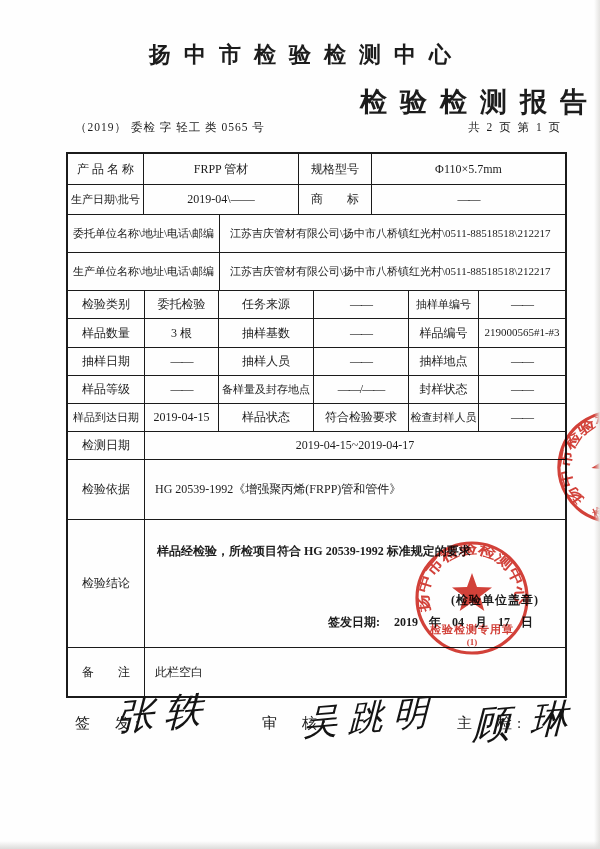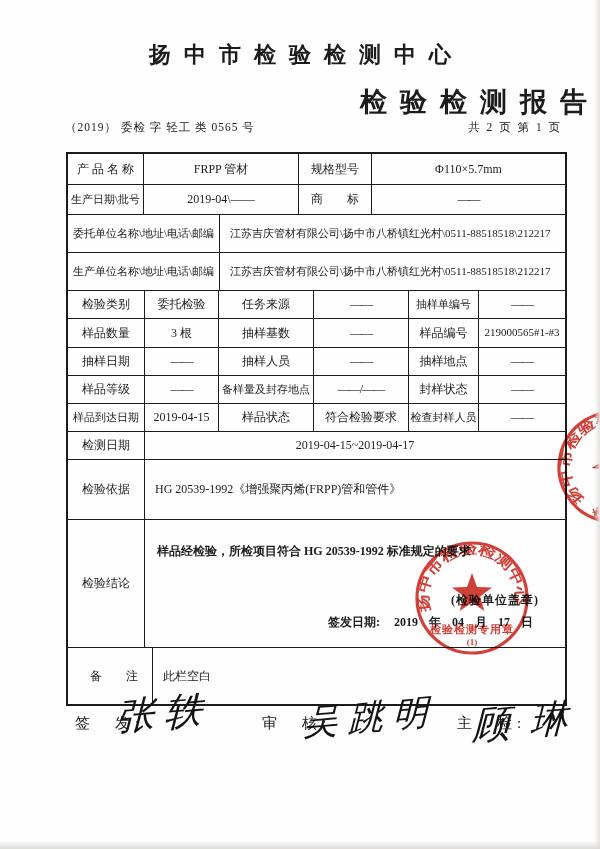--- a/index.html
+++ b/index.html
@@ -22,42 +22,42 @@
     position:absolute;top:40px;left:0;width:100%;
     text-align:center;font-size:22px;font-weight:700;
     letter-spacing:13px;text-indent:13px;white-space:nowrap;
   }
   .doc-title{
     position:absolute;top:84px;left:0;width:100%;
     text-align:right;font-size:27px;font-weight:700;
     letter-spacing:13px;text-indent:13px;white-space:nowrap;
   }
   .meta-line{position:absolute;top:120px;left:0;width:100%;font-size:11.5px;}
-  .meta-left{position:absolute;left:65px;top:0;letter-spacing:1px;}
+  .meta-left{position:absolute;left:75px;top:0;letter-spacing:1px;}
   .meta-right{position:absolute;right:38px;top:0;letter-spacing:2px;}
 
   .report-table{
     position:absolute;left:66px;top:152px;width:501px;
     border:2px solid #1b1b1b;box-sizing:border-box;background:transparent;
   }
   .tr{display:flex;box-sizing:border-box;}
   .tr + .tr{border-top:1.6px solid #1b1b1b;}
   .td{
     box-sizing:border-box;display:flex;align-items:center;justify-content:center;
     font-size:12px;padding:0 3px;overflow:hidden;white-space:nowrap;
     line-height:1.25;
   }
   .td + .td{border-left:1.6px solid #1b1b1b;}
   .grow{flex:1;}
   .w75{width:75px;flex:none;}  .w155{width:155px;flex:none;}
   .w73{width:73px;flex:none;}  .w151{width:151px;flex:none;}
   .w76{width:76px;flex:none;}  .w74{width:74px;flex:none;}
   .w95{width:95px;flex:none;}  .w70{width:70px;flex:none;}
   .h30{height:30px;} .h38{height:38px;} .h28{height:28px;} .h29{height:29px;}
-  .h60{height:60px;} .h128{height:128px;} .h45{height:57px;padding-left:8px;}
+  .h60{height:60px;} .h128{height:128px;} .h45{height:49px;}
   .left{justify-content:flex-start;padding-left:10px;}
   .small{font-size:11px;}
   .dash{letter-spacing:-1px;}
 
   .concl{flex-direction:column;align-items:stretch;justify-content:flex-start;
     white-space:normal;padding:0;font-weight:bold;}
   .concl-text{margin-top:24px;padding-left:12px;font-size:12px;}
   .seal-note{margin-top:34px;align-self:flex-end;padding-right:26px;font-size:12px;letter-spacing:1px;}
   .issue-line{margin-top:7px;align-self:flex-end;padding-right:32px;font-size:12px;}
   .issue-date{margin-left:14px;word-spacing:8px;}

